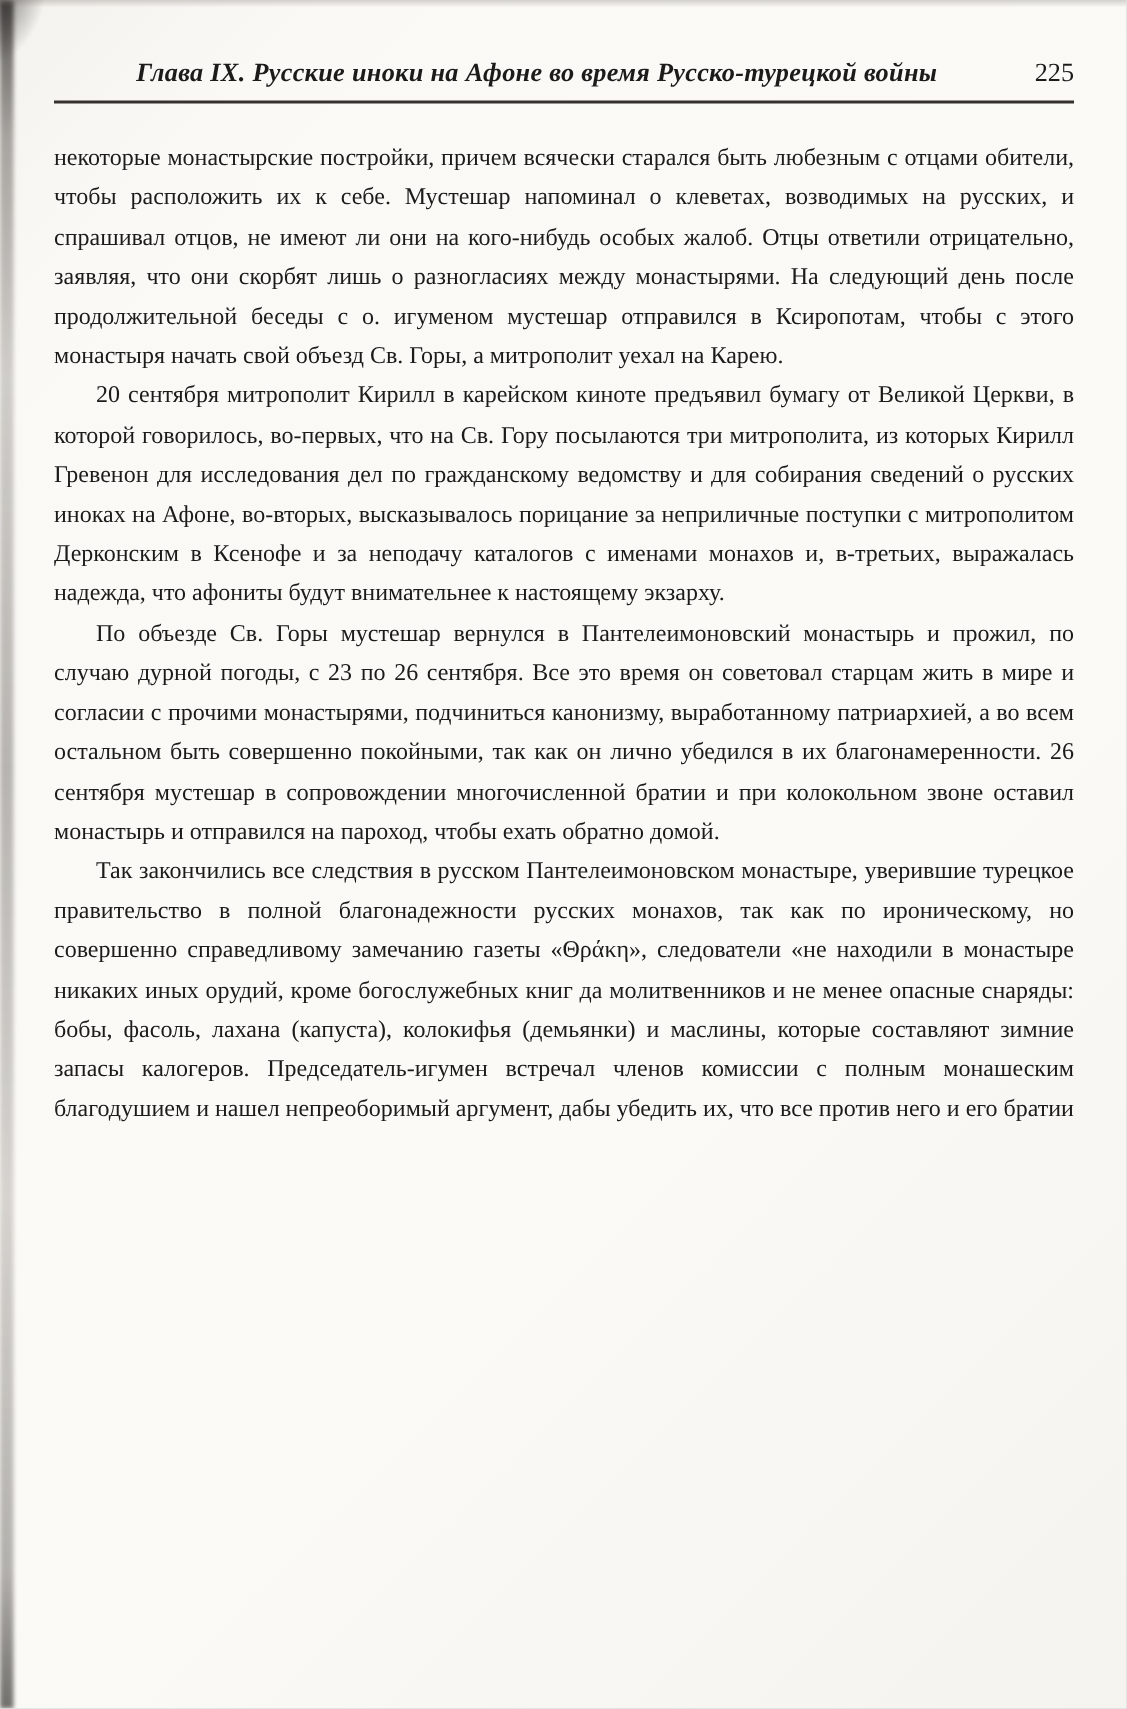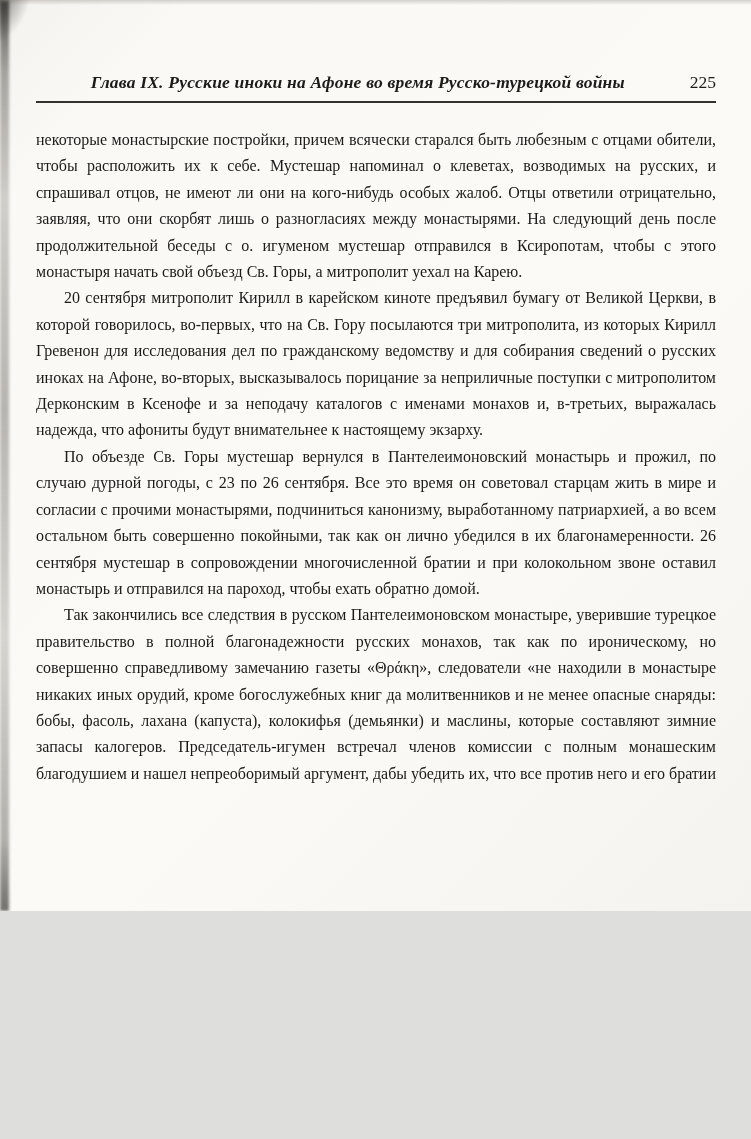--- a/index.html
+++ b/index.html
@@ -3,21 +3,21 @@
 <meta charset="utf-8">
 <style>
   html, body {
     margin: 0;
     padding: 0;
     background: #dededd;
   }
   .page {
     position: relative;
     width: 751px;
-    height: 911px;
+    height: 1139px;
     background: linear-gradient(135deg, #f4f2ee 0%, #faf9f6 12%, #fbfaf7 60%, #f5f3ef 100%);
     overflow: hidden;
     font-family: "Liberation Serif", "DejaVu Serif", serif;
     color: #1c1b1a;
     box-sizing: border-box;
   }
   
   .scan-edge-left {
     position: absolute;
     left: 0; top: 0;
@@ -66,21 +66,20 @@
     flex: 1;
     text-align: center;
     font-style: italic;
     font-weight: bold;
     letter-spacing: 0.2px;
   }
   .running-head .rh-page {
     font-weight: normal;
     font-style: normal;
     margin-left: 10px;
-    margin-top: 34px;
   }
   .body-text {
     margin-top: 24px;
     font-size: 16px;
     line-height: 26.4px;
     text-align: justify;
     text-justify: inter-word;
   }
   .body-text p {
     margin: 0;

